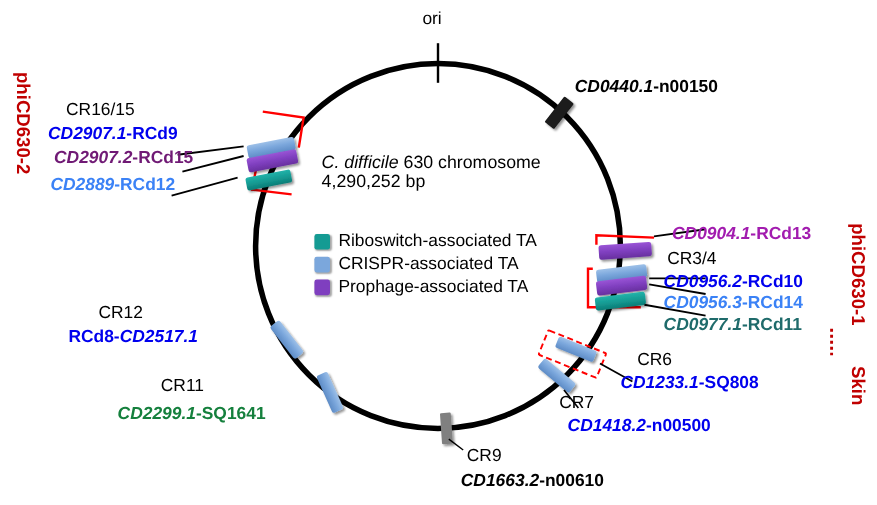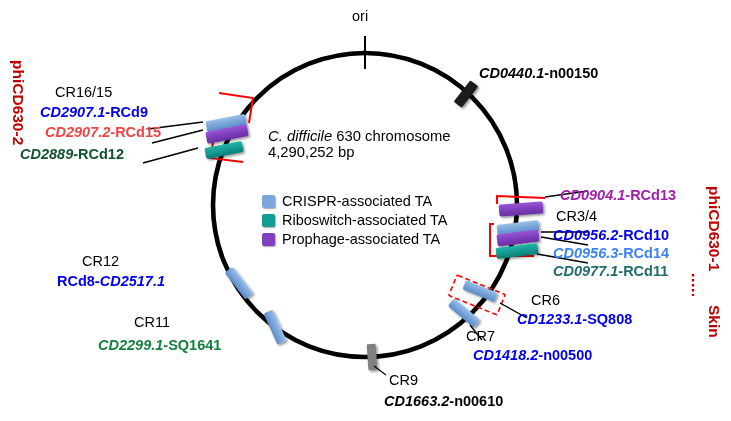--- a/index.html
+++ b/index.html
@@ -128,26 +128,26 @@
 
 <div class="lbl sz15 t-black" style="left:352px;top:8px;">ori</div>
 
 <div id="center-title">
   <span class="ital">C. difficile</span><span> 630 chromosome</span>
   <div>4,290,252 bp</div>
 </div>
 
 <div id="legend">
   <div class="legend-row">
+    <span class="sw" style="background:#149B93;"></span>
+    <span class="legtxt">Riboswitch-associated TA</span>
+  </div>
+  <div class="legend-row">
     <span class="sw" style="background:#7BA7DC;"></span>
     <span class="legtxt">CRISPR-associated TA</span>
-  </div>
-  <div class="legend-row">
-    <span class="sw" style="background:#149B93;"></span>
-    <span class="legtxt">Riboswitch-associated TA</span>
   </div>
   <div class="legend-row">
     <span class="sw" style="background:#7F3FBF;"></span>
     <span class="legtxt">Prophage-associated TA</span>
   </div>
 </div>
 
 <div class="lbl sz16 bold t-red vert" style="left:10px;top:60px;">phiCD630-2</div>
 
 <div class="lbl sz16 bold t-red vert" style="left:706px;top:186px;">phiCD630-1</div>
@@ -157,25 +157,25 @@
 <div class="lbl sz15 bold t-black" style="left:479px;top:65px;">
   <span class="ital">CD0440.1</span><span>-n00150</span>
 </div>
 
 <div class="lbl sz15 t-black" style="left:55px;top:84px;">CR16/15</div>
 
 <div class="lbl sz15 bold" style="left:40px;top:104px;color:#0000EE;">
   <span class="ital">CD2907.1</span><span>-RCd9</span>
 </div>
 
-<div class="lbl sz15 bold" style="left:45px;top:124px;color:#ef4444;">
+<div class="lbl sz15 bold" style="left:45px;top:124px;color:#701a75;">
   <span class="ital">CD2907.2</span><span>-RCd15</span>
 </div>
 
-<div class="lbl sz15 bold" style="left:20px;top:146px;color:#14532d;">
+<div class="lbl sz15 bold" style="left:42px;top:146px;color:#3b82f6;">
   <span class="ital">CD2889</span><span>-RCd12</span>
 </div>
 
 <div class="lbl sz15 bold" style="left:560px;top:187px;color:#a21caf;">
   <span class="ital">CD0904.1</span><span>-RCd13</span>
 </div>
 
 <div class="lbl sz15 t-black" style="left:556px;top:208px;">CR3/4</div>
 
 <div class="lbl sz15 bold" style="left:553px;top:227px;color:#0000EE;">

